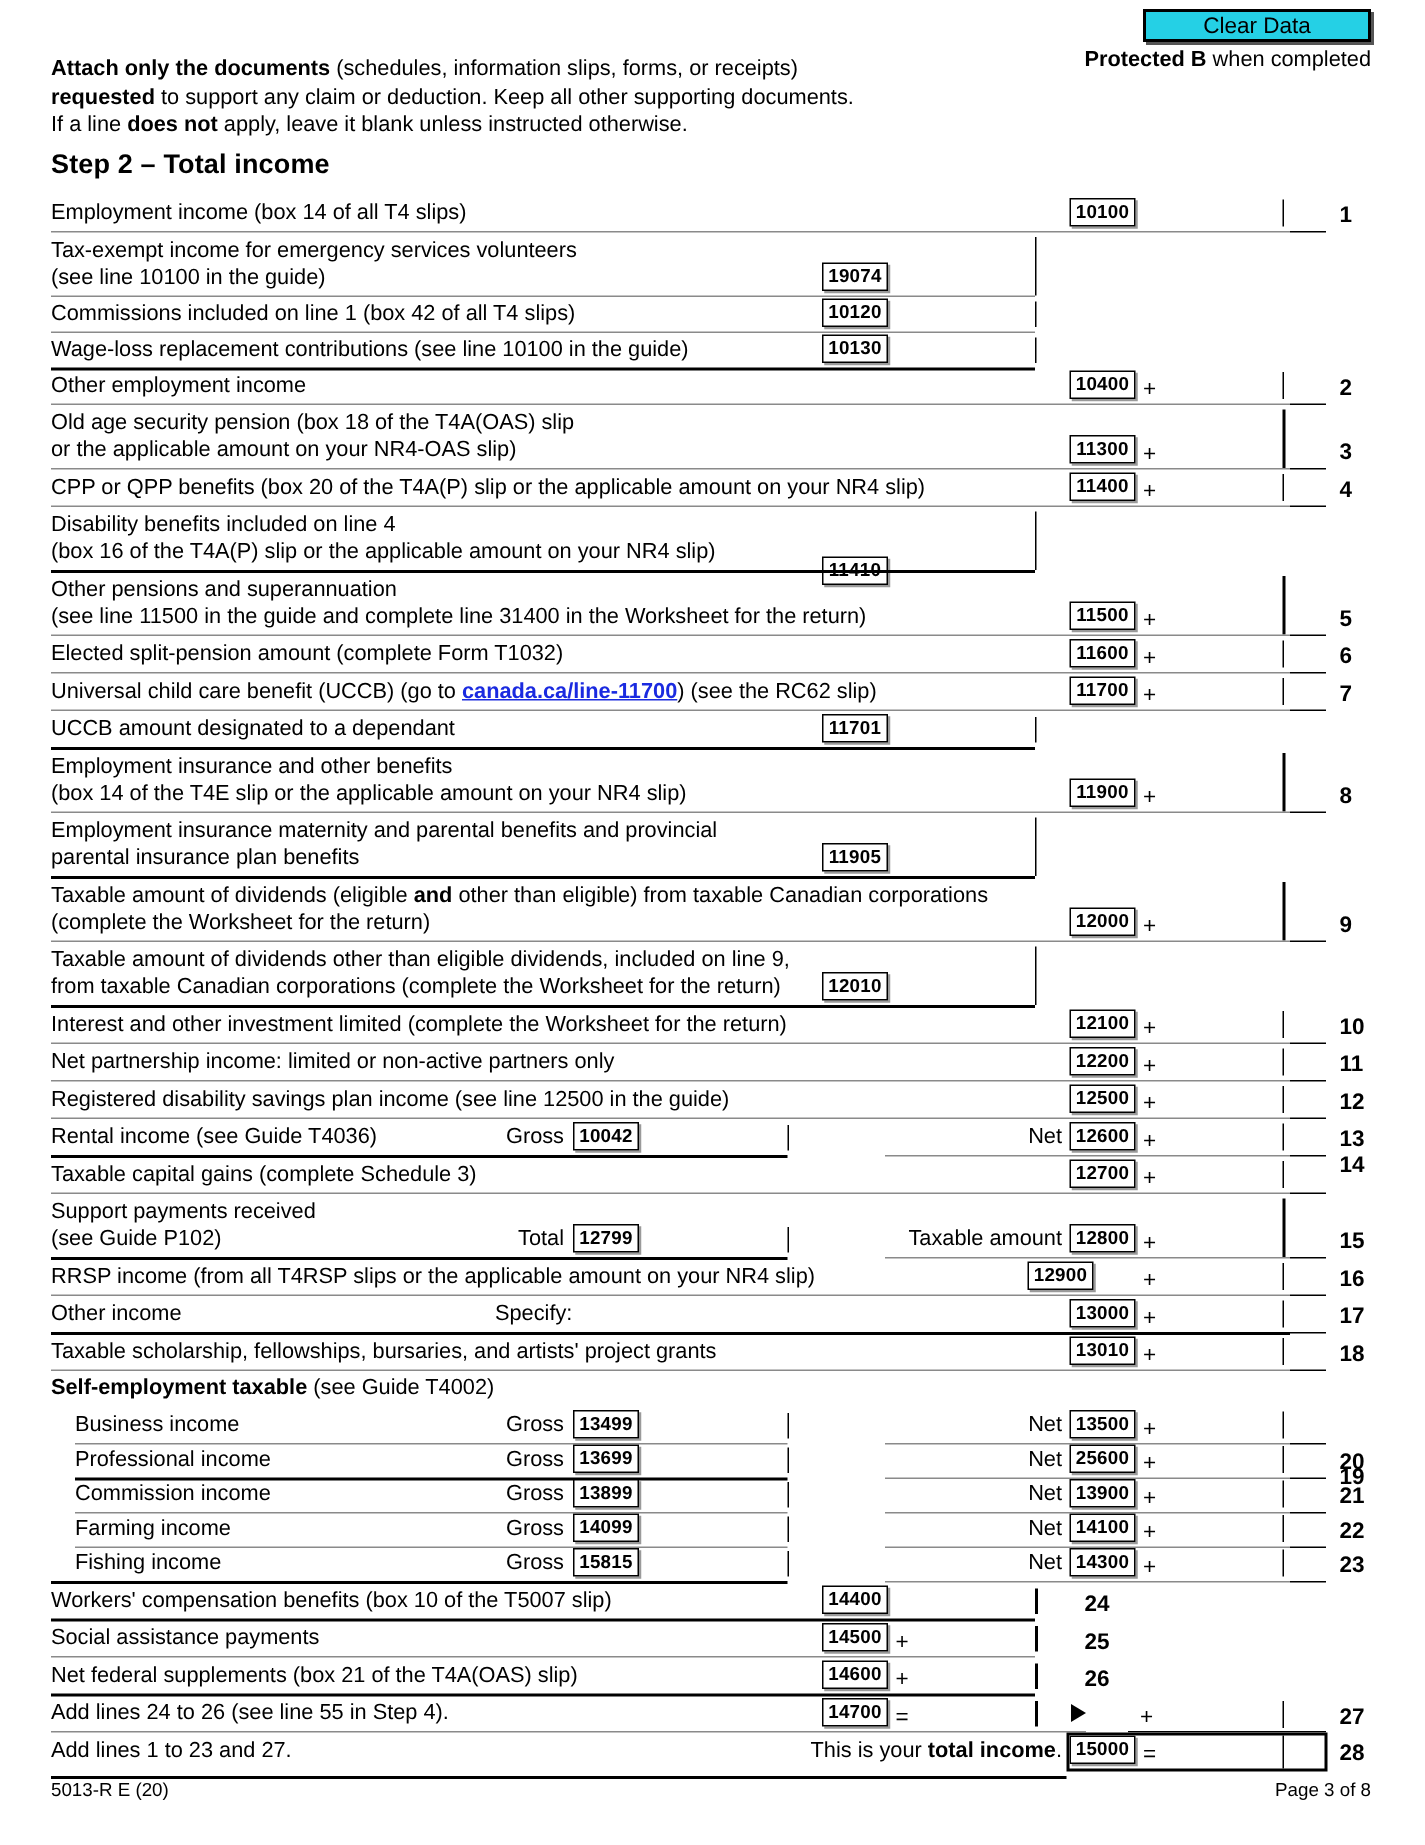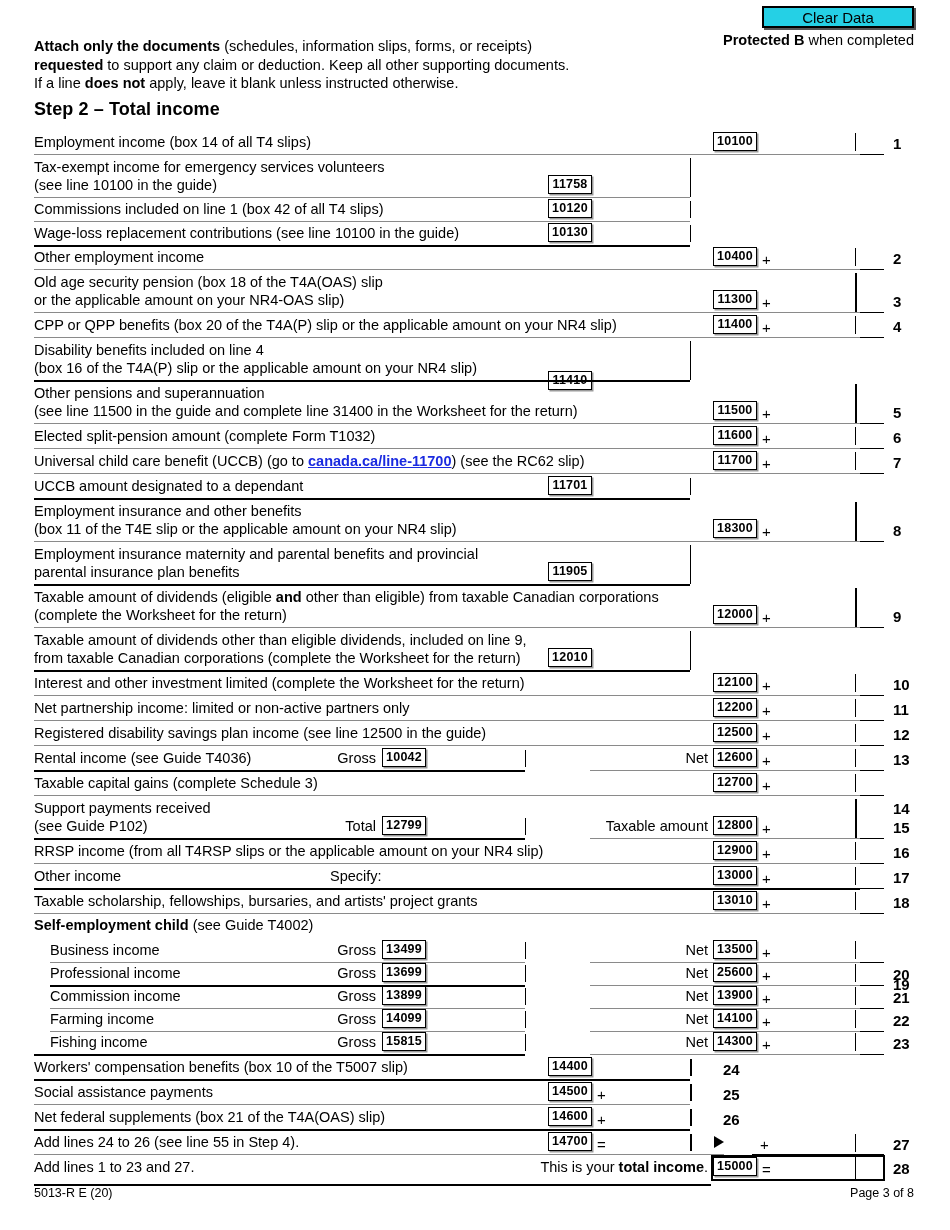--- a/index.html
+++ b/index.html
@@ -185,21 +185,21 @@
 
     <div class="lbl" style="top:4px">Employment income (box 14 of all T4 slips)</div>
     <div class="code w44" style="left:713px;top:3px">10100</div>
     <div class="vt" style="left:855px;top:4px;height:18px"></div>
     <div class="num" style="left:893px;top:7px">1</div>
     <div class="hr" style="left:34px;top:25px;width:826px"></div>
     <div class="hr med" style="left:860px;top:25px;width:24px"></div>
 
     <div class="lbl" style="top:29px">Tax-exempt income for emergency services volunteers</div>
     <div class="lbl" style="top:47px">(see line 10100 in the guide)</div>
-    <div class="code w44" style="left:548px;top:46px">11758</div>
+    <div class="code w44" style="left:548px;top:46px">19074</div>
     <div class="vt" style="left:690px;top:29px;height:39px"></div>
     <div class="hr" style="left:34px;top:68px;width:656px"></div>
 
     <div class="lbl" style="top:71px">Commissions included on line 1 (box 42 of all T4 slips)</div>
     <div class="code w44" style="left:548px;top:70px">10120</div>
     <div class="vt" style="left:690px;top:72px;height:17px"></div>
     <div class="hr" style="left:34px;top:92px;width:656px"></div>
 
     <div class="lbl" style="top:95px">Wage-loss replacement contributions (see line 10100 in the guide)</div>
     <div class="code w44" style="left:548px;top:94px">10130</div>
@@ -261,22 +261,22 @@
     <div class="num" style="left:893px;top:326px">7</div>
     <div class="hr" style="left:34px;top:344px;width:826px"></div>
     <div class="hr med" style="left:860px;top:344px;width:24px"></div>
 
     <div class="lbl" style="top:348px">UCCB amount designated to a dependant</div>
     <div class="code w44" style="left:548px;top:347px">11701</div>
     <div class="vt" style="left:690px;top:349px;height:17px"></div>
     <div class="hr thick" style="left:34px;top:369px;width:656px"></div>
 
     <div class="lbl" style="top:373px">Employment insurance and other benefits</div>
-    <div class="lbl" style="top:391px">(box 11 of the T4E slip or the applicable amount on your NR4 slip)</div>
-    <div class="code w44" style="left:713px;top:390px">18300</div>
+    <div class="lbl" style="top:391px">(box 14 of the T4E slip or the applicable amount on your NR4 slip)</div>
+    <div class="code w44" style="left:713px;top:390px">11900</div>
     <div class="op" style="left:762px;top:395px">+</div>
     <div class="vt tall" style="left:855px;top:373px;height:39px"></div>
     <div class="num" style="left:893px;top:394px">8</div>
     <div class="hr" style="left:34px;top:412px;width:826px"></div>
     <div class="hr med" style="left:860px;top:412px;width:24px"></div>
 
     <div class="lbl" style="top:416px">Employment insurance maternity and parental benefits and provincial</div>
     <div class="lbl" style="top:434px">parental insurance plan benefits</div>
     <div class="code w44" style="left:548px;top:433px">11905</div>
     <div class="vt" style="left:690px;top:416px;height:39px"></div>
@@ -331,40 +331,40 @@
     <div class="op" style="left:762px;top:624px">+</div>
     <div class="vt" style="left:855px;top:620px;height:18px"></div>
     <div class="num" style="left:893px;top:623px">13</div>
     <div class="hr" style="left:590px;top:641px;width:270px"></div>
     <div class="hr med" style="left:860px;top:641px;width:24px"></div>
 
     <div class="lbl" style="top:645px">Taxable capital gains (complete Schedule 3)</div>
     <div class="code w44" style="left:713px;top:644px">12700</div>
     <div class="op" style="left:762px;top:649px">+</div>
     <div class="vt" style="left:855px;top:645px;height:18px"></div>
-    <div class="num" style="left:893px;top:672px">14</div>
+    <div class="num" style="left:893px;top:640px">14</div>
     <div class="hr" style="left:34px;top:666px;width:826px"></div>
     <div class="hr med" style="left:860px;top:666px;width:24px"></div>
 
     <div class="lbl" style="top:670px">Support payments received</div>
     <div class="lbl" style="top:688px">(see Guide P102)</div>
     <div class="rlbl" style="left:300px;top:688px;width:76px">Total</div>
     <div class="code w44" style="left:382px;top:687px">12799</div>
     <div class="vt" style="left:525px;top:689px;height:17px"></div>
     <div class="hr thick" style="left:34px;top:709px;width:491px"></div>
     <div class="rlbl" style="left:560px;top:688px;width:148px">Taxable amount</div>
     <div class="code w44" style="left:713px;top:687px">12800</div>
     <div class="op" style="left:762px;top:692px">+</div>
     <div class="vt tall" style="left:855px;top:670px;height:39px"></div>
     <div class="num" style="left:893px;top:691px">15</div>
     <div class="hr" style="left:590px;top:709px;width:270px"></div>
     <div class="hr med" style="left:860px;top:709px;width:24px"></div>
 
     <div class="lbl" style="top:713px">RRSP income (from all T4RSP slips or the applicable amount on your NR4 slip)</div>
-    <div class="code w44" style="left:713px;top:712px">12900</div>
+    <div class="code w44" style="left:685px;top:712px">12900</div>
     <div class="op" style="left:762px;top:717px">+</div>
     <div class="vt" style="left:855px;top:713px;height:18px"></div>
     <div class="num" style="left:893px;top:716px">16</div>
     <div class="hr" style="left:34px;top:734px;width:826px"></div>
     <div class="hr med" style="left:860px;top:734px;width:24px"></div>
 
     <div class="lbl" style="top:738px">Other income</div>
     <div class="clbl" style="left:330px;top:738px">Specify:</div>
     <div class="code w44" style="left:713px;top:737px">13000</div>
     <div class="op" style="left:762px;top:742px">+</div>
@@ -374,21 +374,21 @@
     <div class="hr med" style="left:860px;top:759px;width:24px"></div>
 
     <div class="lbl" style="top:763px">Taxable scholarship, fellowships, bursaries, and artists' project grants</div>
     <div class="code w44" style="left:713px;top:762px">13010</div>
     <div class="op" style="left:762px;top:767px">+</div>
     <div class="vt" style="left:855px;top:763px;height:18px"></div>
     <div class="num" style="left:893px;top:766px">18</div>
     <div class="hr" style="left:34px;top:784px;width:826px"></div>
     <div class="hr med" style="left:860px;top:784px;width:24px"></div>
 
-    <div class="lbl" style="top:787px"><b>Self-employment child</b><span> (see Guide T4002)</span></div>
+    <div class="lbl" style="top:787px"><b>Self-employment taxable</b><span> (see Guide T4002)</span></div>
 
     <div class="lbl ind" style="top:812px">Business income</div>
     <div class="rlbl" style="left:300px;top:812px;width:76px">Gross</div>
     <div class="code w44" style="left:382px;top:811px">13499</div>
     <div class="vt" style="left:525px;top:813px;height:17px"></div>
     <div class="hr" style="left:50px;top:833px;width:475px"></div>
     <div class="rlbl" style="left:590px;top:812px;width:118px">Net</div>
     <div class="code w44" style="left:713px;top:811px">13500</div>
     <div class="op" style="left:762px;top:816px">+</div>
     <div class="vt" style="left:855px;top:812px;height:18px"></div>

